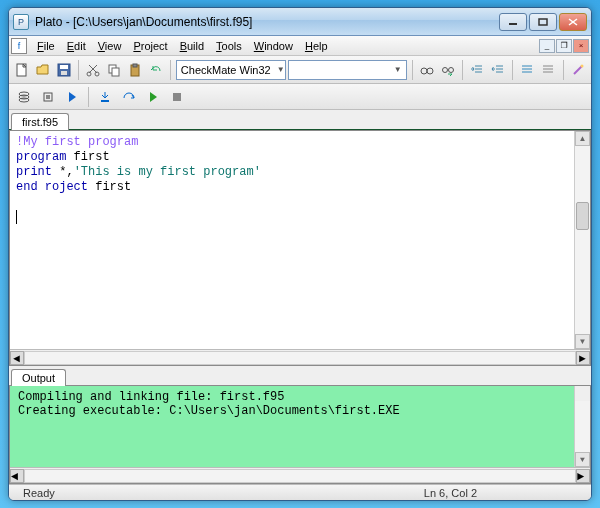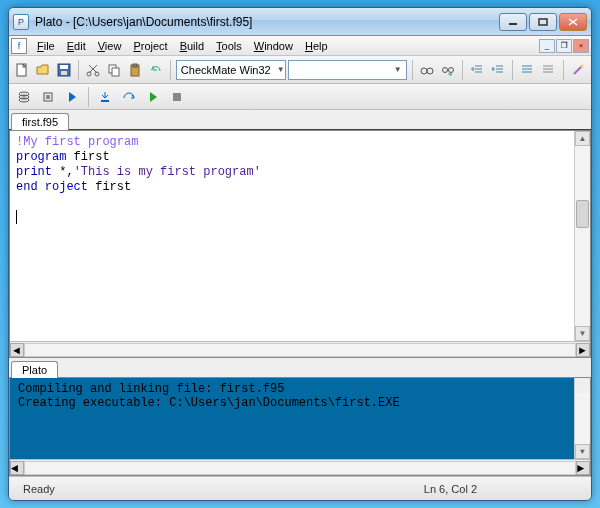--- a/index.html
+++ b/index.html
@@ -108,47 +108,47 @@
     border:1px solid #8a8a8a;margin:0;overflow:hidden;
     position:relative;
   }
   .editor {
     flex:1;font-family:"Courier New",monospace;font-size:12px;
     padding:4px 6px;white-space:pre;overflow:auto;color:#000;
     line-height:15px;position:relative;
   }
   .kw-c { color:#8b5cf6; } 
   .kw-k { color:#0000aa; } 
-  .kw-s { color:#4c1d95; } 
+  .kw-s { color:#0f766e; } 
   .cursor-line { display:inline-block;border-left:1px solid #000;height:14px;vertical-align:middle; }
   .hscroll {
     height:16px;background:#efefef;border-top:1px solid #bbb;
     display:flex;align-items:center;
   }
   .hscroll .thumb { width:14px;height:14px;background:#ddd;border:1px solid #aaa; }
   .hscroll .track { flex:1;height:14px;background:#f3f3f3;border:1px solid #ccc; }
   .vscroll {
     position:absolute;right:0;top:0;bottom:16px;width:16px;
     background:#efefef;border-left:1px solid #ccc;
   }
   .vscroll .btn { height:15px;background:#e6e6e6;border:1px solid #bbb;display:flex;align-items:center;justify-content:center;font-size:8px;color:#666;cursor:pointer;}
   .vscroll .track { position:absolute;top:15px;bottom:15px;left:0;right:0;background:#f3f3f3;}
   .vscroll .thumb { position:absolute;top:30%;left:1px;right:1px;height:28px;background:#d6d6d6;border:1px solid #aaa;border-radius:2px;}
   .vscroll .btn.bottom{position:absolute;bottom:0;left:0;right:0;}
   .output-pane {
     height:118px;display:flex;flex-direction:column;
   }
   .output-tabstrip { height:20px;background:#efefef;display:flex;align-items:end;border-bottom:1px solid #8a8a8a;padding-left:2px;}
   .output-body {
-    flex:1;background:#0369a1;border:1px solid #8a8a8a;border-top:none;
+    flex:1;background:#86efac;border:1px solid #8a8a8a;border-top:none;
     font-family:"Courier New",monospace;font-size:12px;
     padding:4px 8px;overflow:auto;position:relative;white-space:pre;line-height:14px;
   }
   .statusbar {
-    height:24px;background:linear-gradient(#f5f5f5,#e2e2e2);
+    height:16px;background:linear-gradient(#f5f5f5,#e2e2e2);
     border-top:1px solid #bcbcbc;display:flex;align-items:center;
     font-size:11px;color:#333;padding:0 6px;
   }
   .statusbar .cell { padding:0 8px; }
   .statusbar .spacer { flex:1; }
   svg { display:block; }
 </style>
 </head>
 <body>
 
@@ -370,21 +370,21 @@
     <div class="hscroll">
       <div class="thumb">◄</div>
       <div class="track"></div>
       <div class="thumb">►</div>
     </div>
   </div>
 
   <div class="output-pane">
     <div class="output-tabstrip">
       <div class="tab">
-        <span>Plato</span>
+        <span>Output</span>
       </div>
     </div>
     <div class="output-body"><span>Compiling and linking file: first.f95</span>
 <span>Creating executable: C:\Users\jan\Documents\first.EXE</span>
       <div class="vscroll" style="bottom:16px">
         <div class="btn">▲</div>
         <div class="track"></div>
         <div class="btn bottom">▼</div>
       </div>
       <div class="hscroll" style="position:absolute;left:0;right:0;bottom:0">

